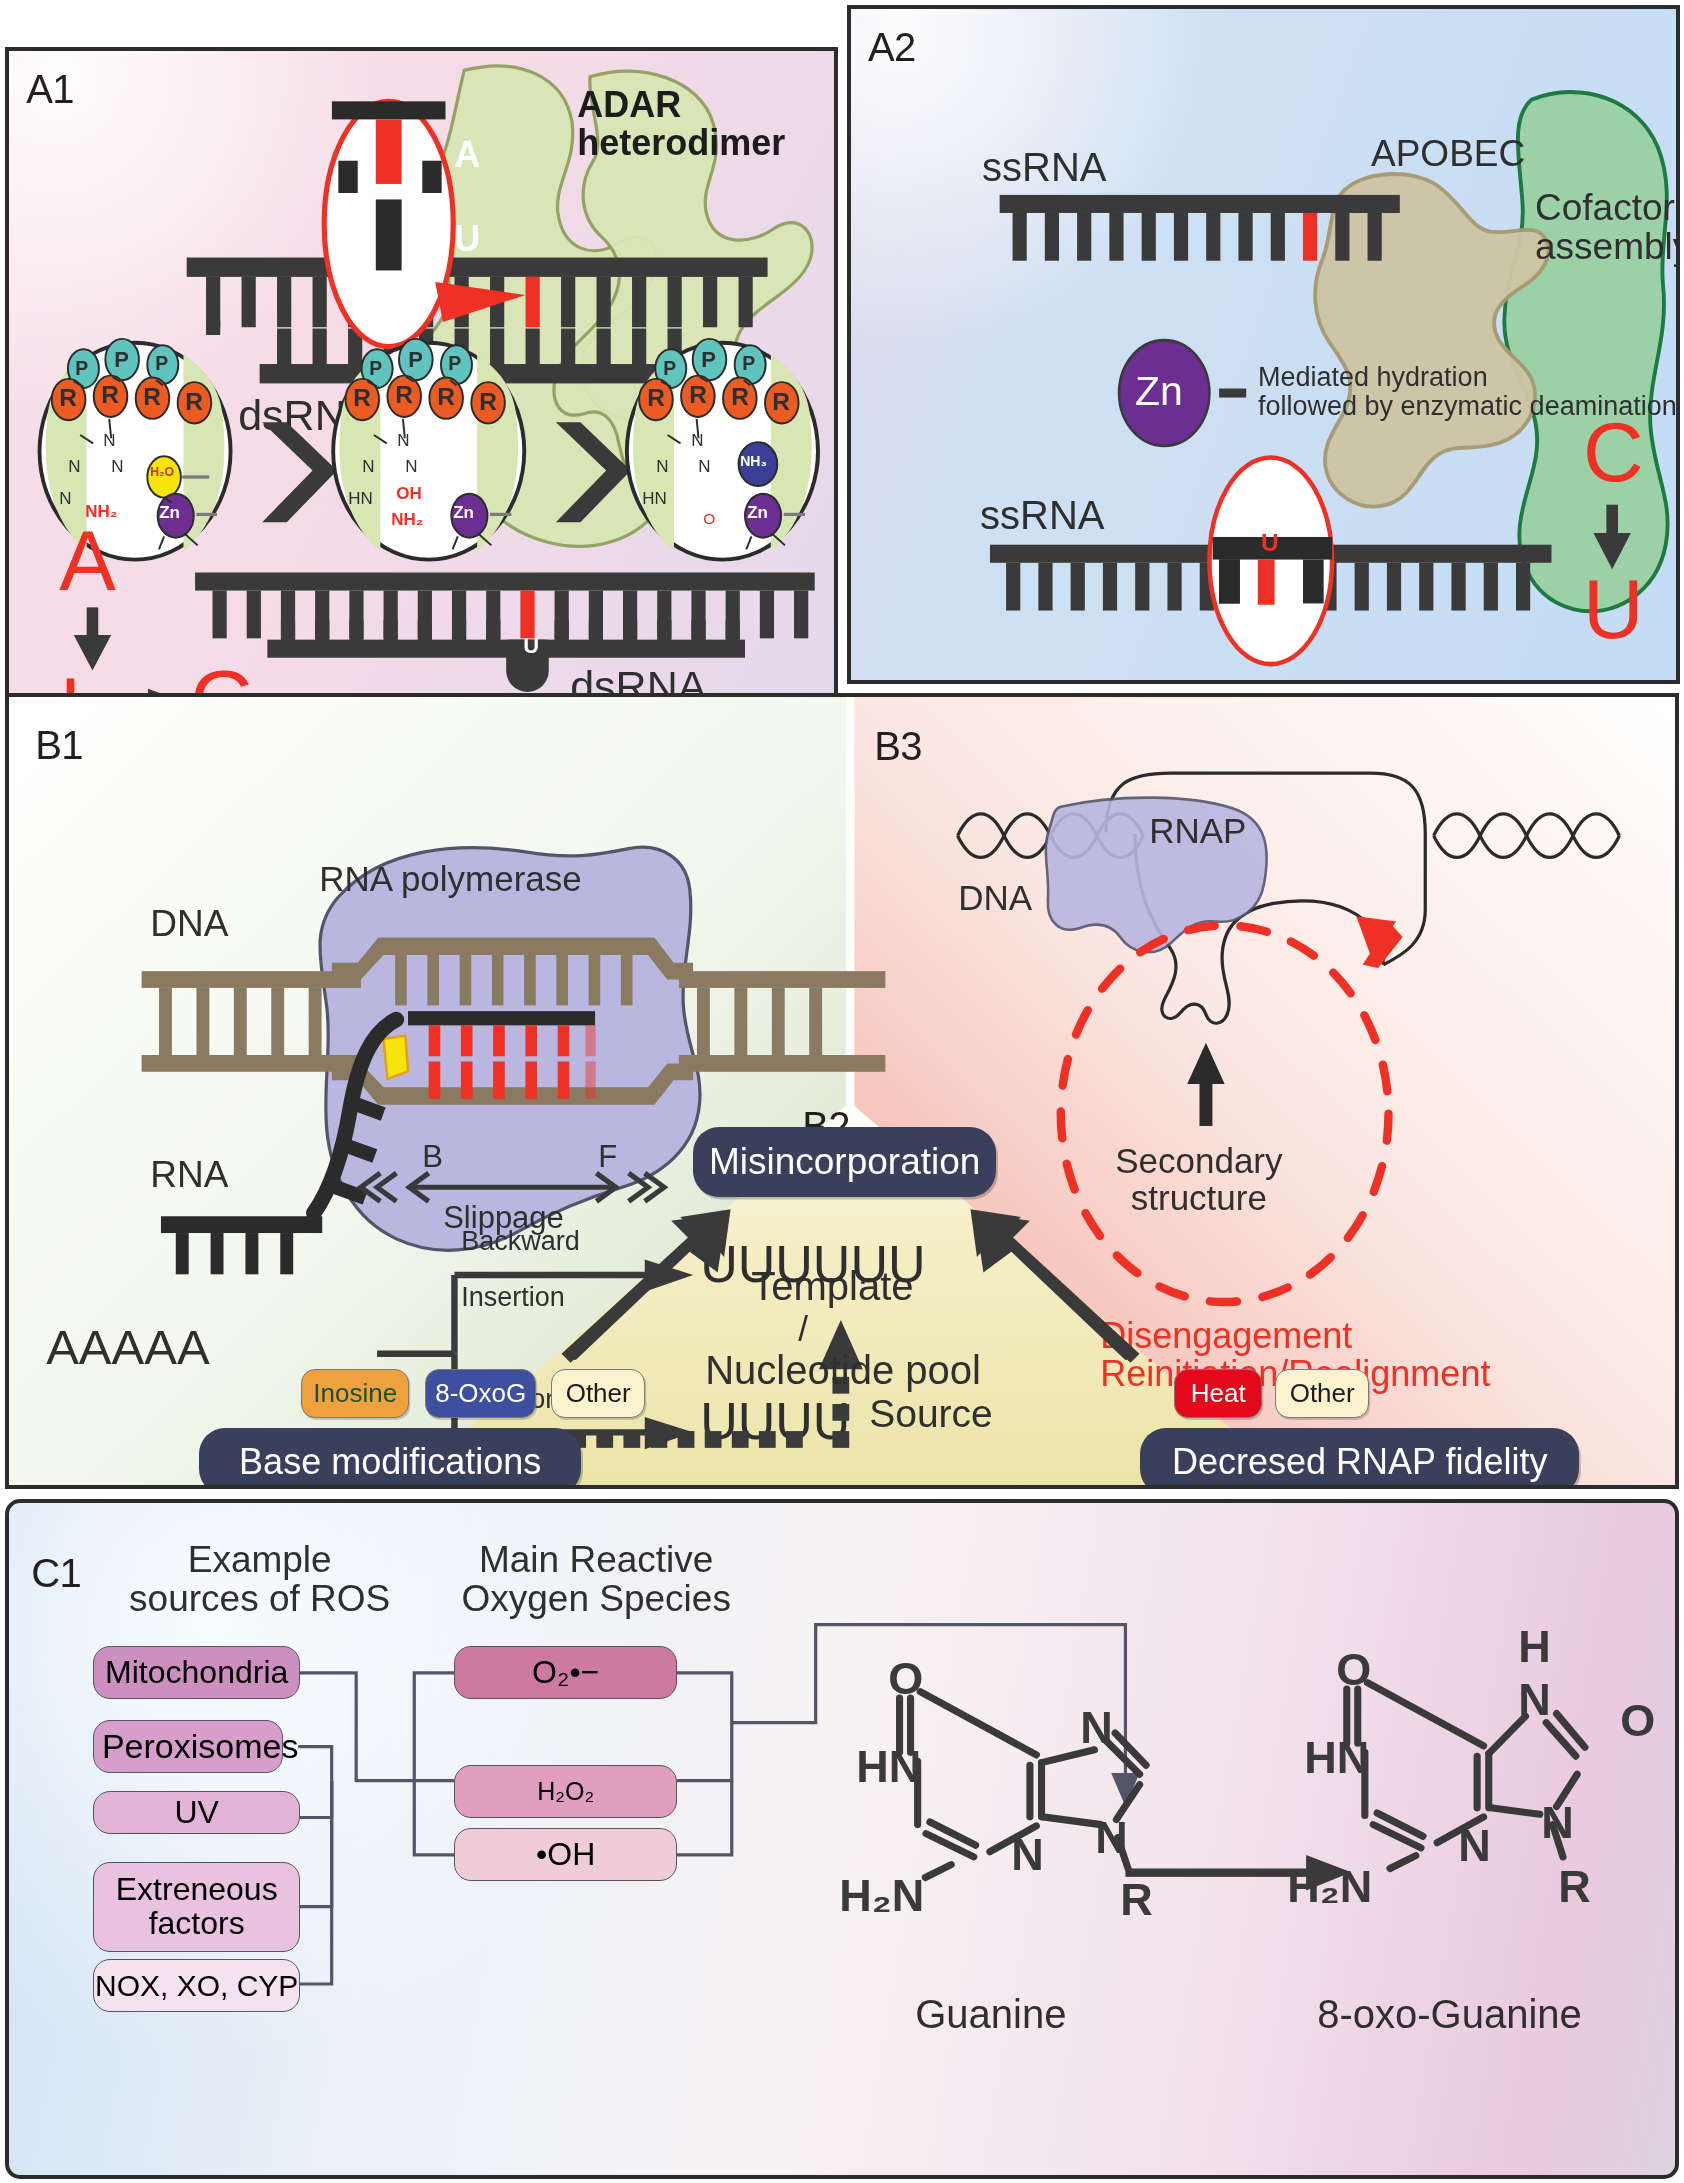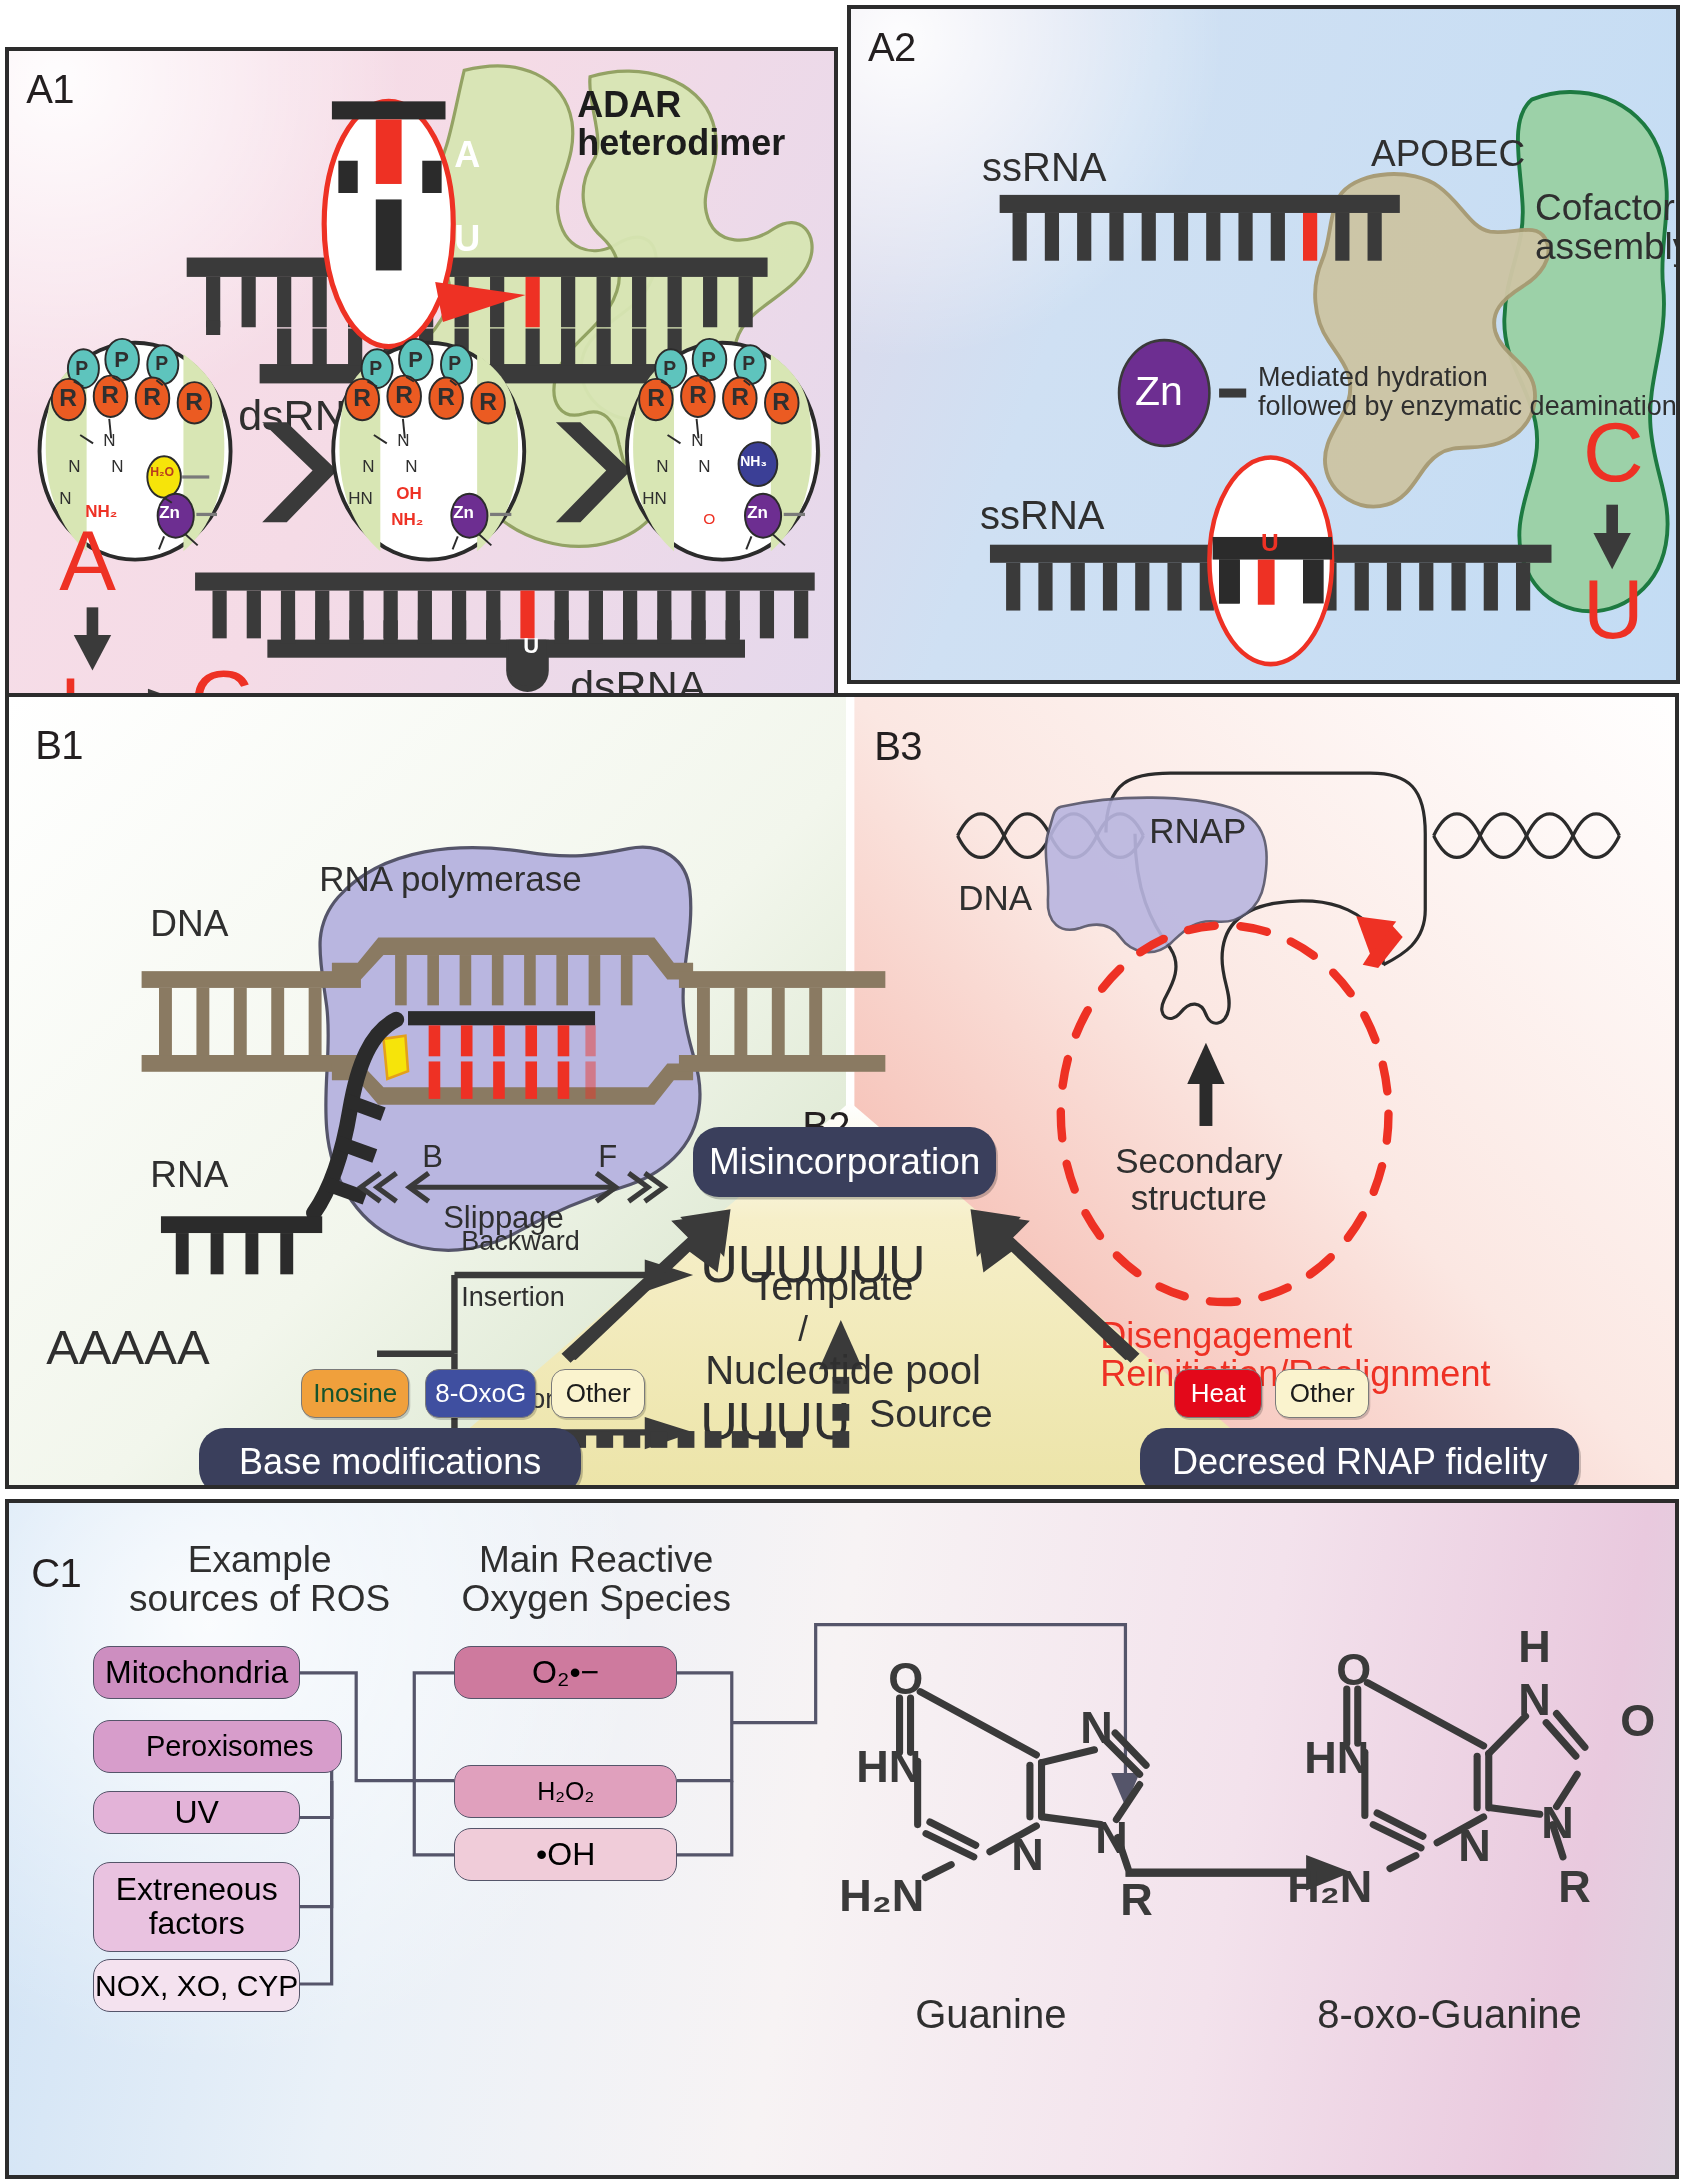--- a/index.html
+++ b/index.html
@@ -18,21 +18,21 @@
   #pA2{left:847px;top:5.2px;width:833px;height:679px;
        background:
         radial-gradient(circle at 6% 4%, rgba(255,255,255,.95) 0%, rgba(255,255,255,0) 32%),
         linear-gradient(110deg,#dfd9ea 0%,#cfe0f3 30%,#c3dcf4 100%);}
   
   #pB{left:5.2px;top:693px;width:1674px;height:796px;background:#ffffff;}
   
   #pC1{left:5.2px;top:1499px;width:1674px;height:680px;
        background:
         radial-gradient(circle at 12% 18%, rgba(255,255,255,.85) 0%, rgba(255,255,255,0) 28%),
-        linear-gradient(100deg,#cfe2f5 0%,#eaf1f8 24%,#f7f3f4 48%,#f3e2ec 72%,#e9c9de 92%,#ded3e0 100%);}
+        linear-gradient(100deg,#cfe2f5 0%,#eaf1f8 24%,#f7f3f4 48%,#f3e2ec 72%,#e9c9de 92%,#ded3e0 100%); border-radius: 15px;}
 
   .txt{position:absolute;color:#2f2f2f;font-family:"Liberation Sans",sans-serif;white-space:pre;line-height:1.06;}
   .red{color:#ee3124;}
   .big{font-weight:400;}
 
   svg{position:absolute;left:0;top:0;overflow:visible;}
 
   
   .pill{position:absolute;box-sizing:border-box;border-radius:17px;display:flex;align-items:center;justify-content:center;text-align:center;font-family:"Liberation Sans",sans-serif;}
   .darkpill{background:#3a3f5c;color:#fff;border-radius:26px;box-shadow:1.9px 2.6px 0 rgba(0,0,0,.22);}
@@ -706,21 +706,21 @@
 
     <g fill="#3a3a3a">
       <rect x="1730" y="566" width="300" height="13"></rect>
       <path d="M2010 545 L2080 572 L2010 600 Z"></path>
     </g>
   </svg>
 
   <div class="cbox pill" style="left:84px;top:143px;width:207px;height:53px;font-size:32px;background:#cd8ec0;">
     <span>Mitochondria</span>
   </div>
-  <div class="cbox pill" style="left:84px;top:217px;width:249px;height:53px;font-size:29px;background:#d79dcb;padding-left:24px;">
+  <div class="cbox pill" style="left:84px;top:217px;width:190px;height:53px;font-size:34px;background:#d79dcb;padding-left:24px;">
     <span>Peroxisomes</span>
   </div>
   <div class="cbox pill" style="left:84px;top:288px;width:207px;height:43px;font-size:32px;background:#e3b3d8;">
     <span>UV</span>
   </div>
   <div class="cbox pill" style="left:84px;top:359px;width:207px;height:90px;font-size:32px;background:#e9c2e0;white-space:pre-line;line-height:1.05;">
     <span>Extreneous
 factors</span>
   </div>
   <div class="cbox pill" style="left:84px;top:456px;width:207px;height:53px;font-size:30px;background:#f4e2ef;">

